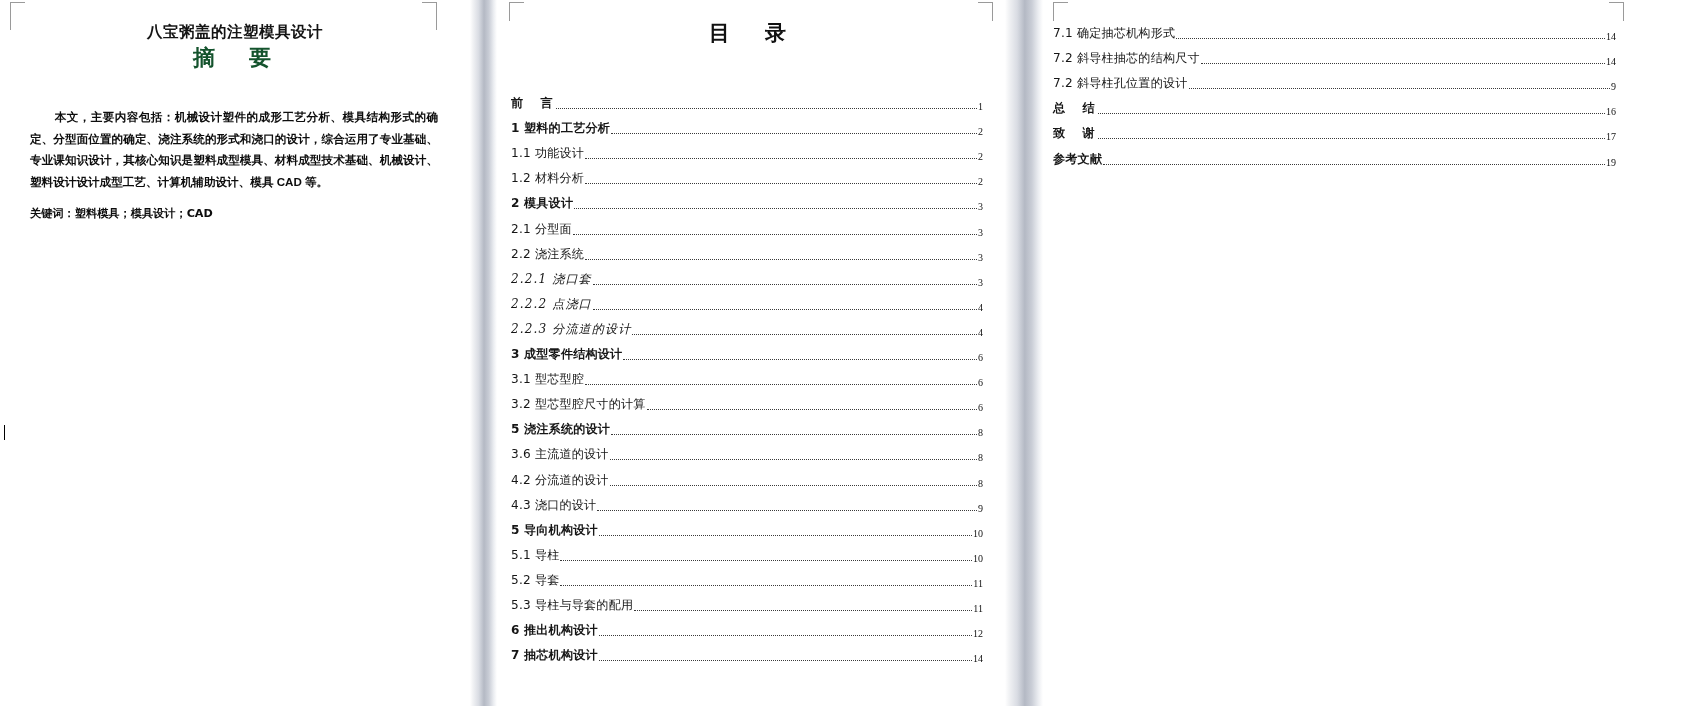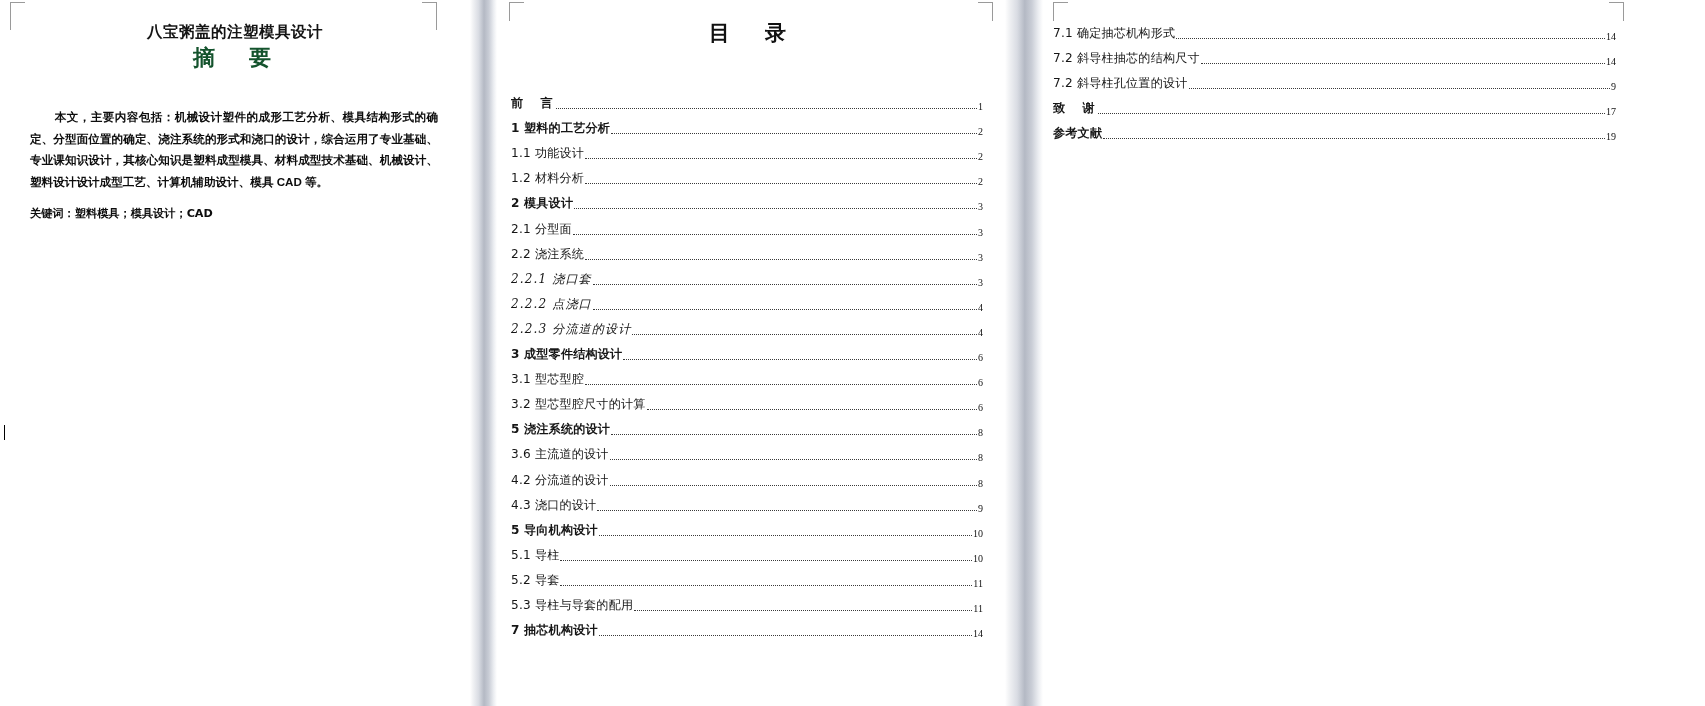--- a/index.html
+++ b/index.html
@@ -299,20 +299,25 @@
           <span class="label">5.2 导套</span>
           <span class="leader"></span>
           <span class="pageno">11</span>
         </li>
         <li class="toc-row">
           <span class="label">5.3 导柱与导套的配用</span>
           <span class="leader"></span>
           <span class="pageno">11</span>
         </li>
         <li class="toc-row lvl1">
+          <span class="label">6 推出机构设计</span>
+          <span class="leader"></span>
+          <span class="pageno">12</span>
+        </li>
+        <li class="toc-row lvl1">
           <span class="label">7 抽芯机构设计</span>
           <span class="leader"></span>
           <span class="pageno">14</span>
         </li>
       </ul>
   </div>
 
   <div class="gutter gutter-wide"></div>
 
   <div class="page page-toc-2">
@@ -329,20 +334,25 @@
           <span class="label">7.2 斜导柱抽芯的结构尺寸</span>
           <span class="leader"></span>
           <span class="pageno">14</span>
         </li>
         <li class="toc-row">
           <span class="label">7.2 斜导柱孔位置的设计</span>
           <span class="leader"></span>
           <span class="pageno">9</span>
         </li>
         <li class="toc-row spaced">
+          <span class="label">总　结</span>
+          <span class="leader"></span>
+          <span class="pageno">16</span>
+        </li>
+        <li class="toc-row spaced">
           <span class="label">致　谢</span>
           <span class="leader"></span>
           <span class="pageno">17</span>
         </li>
         <li class="toc-row strong">
           <span class="label">参考文献</span>
           <span class="leader"></span>
           <span class="pageno">19</span>
         </li>
       </ul>

